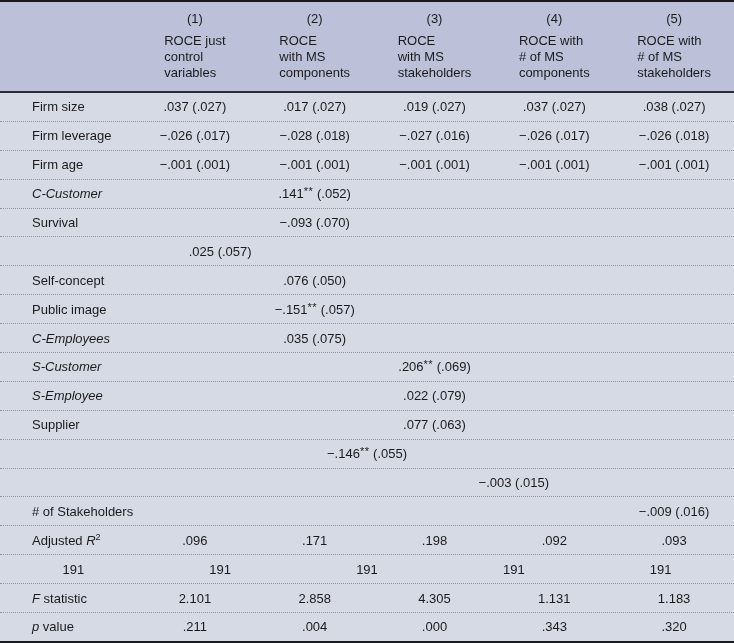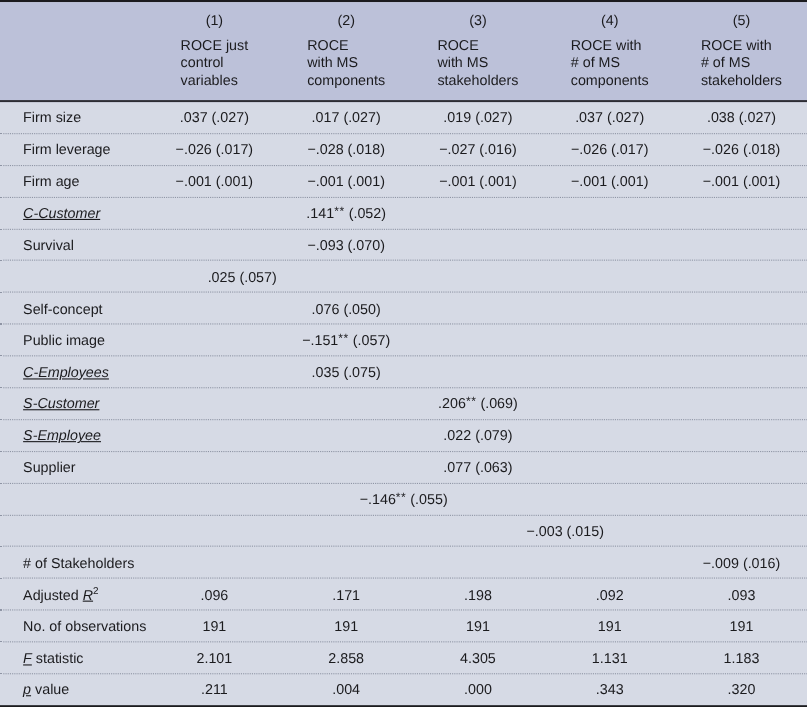--- a/index.html
+++ b/index.html
@@ -43,28 +43,28 @@
     background:#d6dae5;
   }
   .trow{
     flex:1;display:flex;align-items:center;
     border-bottom:1px dotted #8e94a4;
     font-size:13px;
   }
   .trow:last-child{border-bottom:none;}
   .cell.label{
     flex:0 0 135px;
-    padding-left:21px;box-sizing:border-box;
+    padding-left:32px;box-sizing:border-box;
     white-space:nowrap;
   }
   .cell.val{
     flex:1;text-align:center;
     font-variant-numeric:tabular-nums;
   }
-  .it{font-style:italic;text-decoration:underline;}
+  .it{font-style:italic;}
   sup{font-size:9px;line-height:0;}
   sup.stars{font-size:11px;vertical-align:0.25em;letter-spacing:0.5px;}
 </style>
 </head>
 <body>
 
 <div class="table-wrap">
   <div class="thead">
     <div class="corner"></div>
     <div class="hcols">
@@ -230,21 +230,20 @@
       </div>
       <div class="trow">
         <div class="cell label"><span>Adjusted </span><span class="it">R</span><sup>2</sup></div>
         <div class="cell val">.096</div>
         <div class="cell val">.171</div>
         <div class="cell val">.198</div>
         <div class="cell val">.092</div>
         <div class="cell val">.093</div>
       </div>
       <div class="trow">
-        <div class="cell label"><span>No. of observations</span></div>
         <div class="cell val">191</div>
         <div class="cell val">191</div>
         <div class="cell val">191</div>
         <div class="cell val">191</div>
         <div class="cell val">191</div>
       </div>
       <div class="trow">
         <div class="cell label"><span class="it">F</span><span> statistic</span></div>
         <div class="cell val">2.101</div>
         <div class="cell val">2.858</div>

